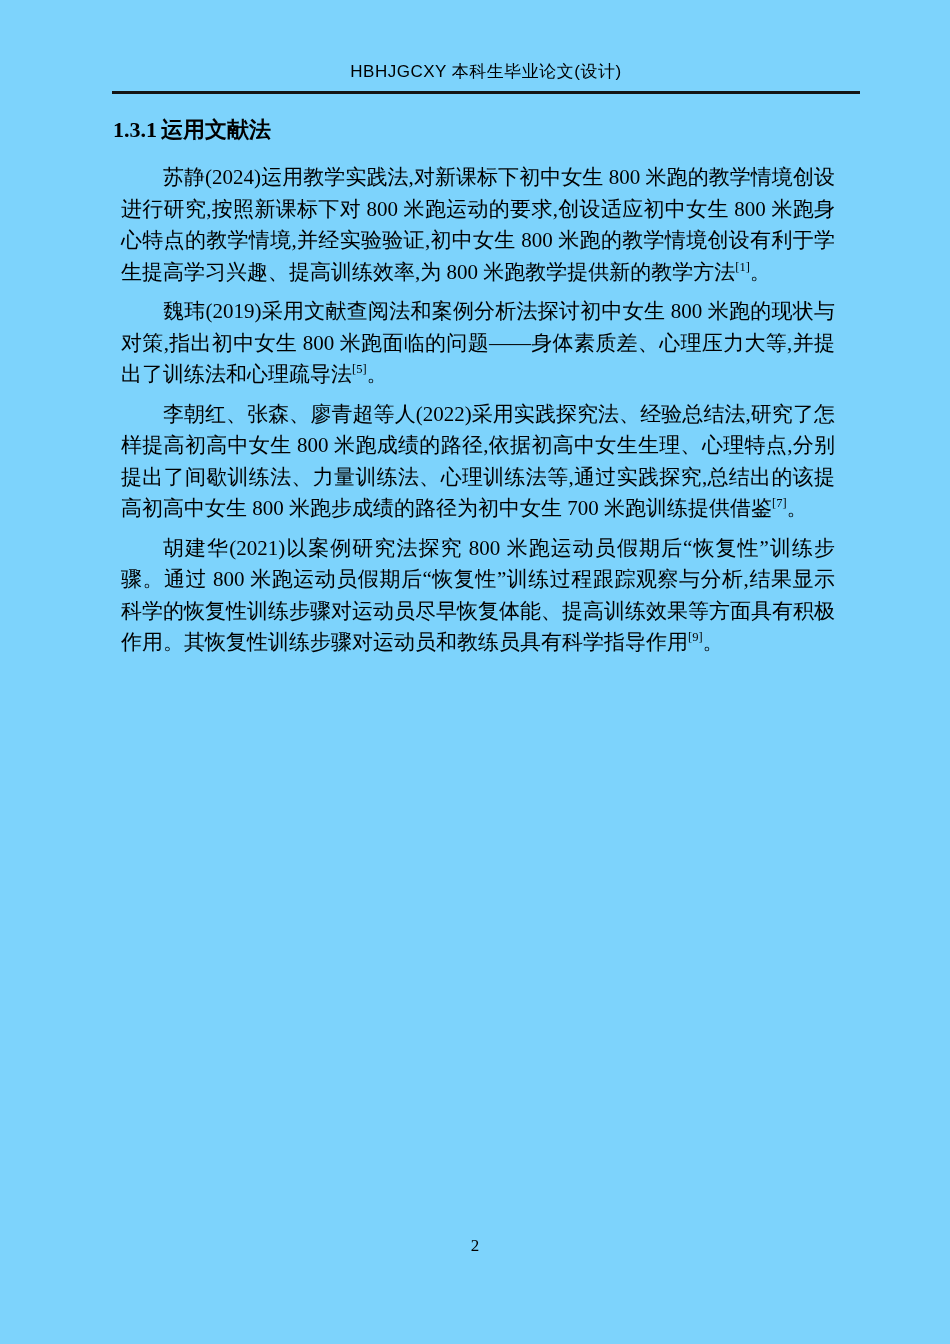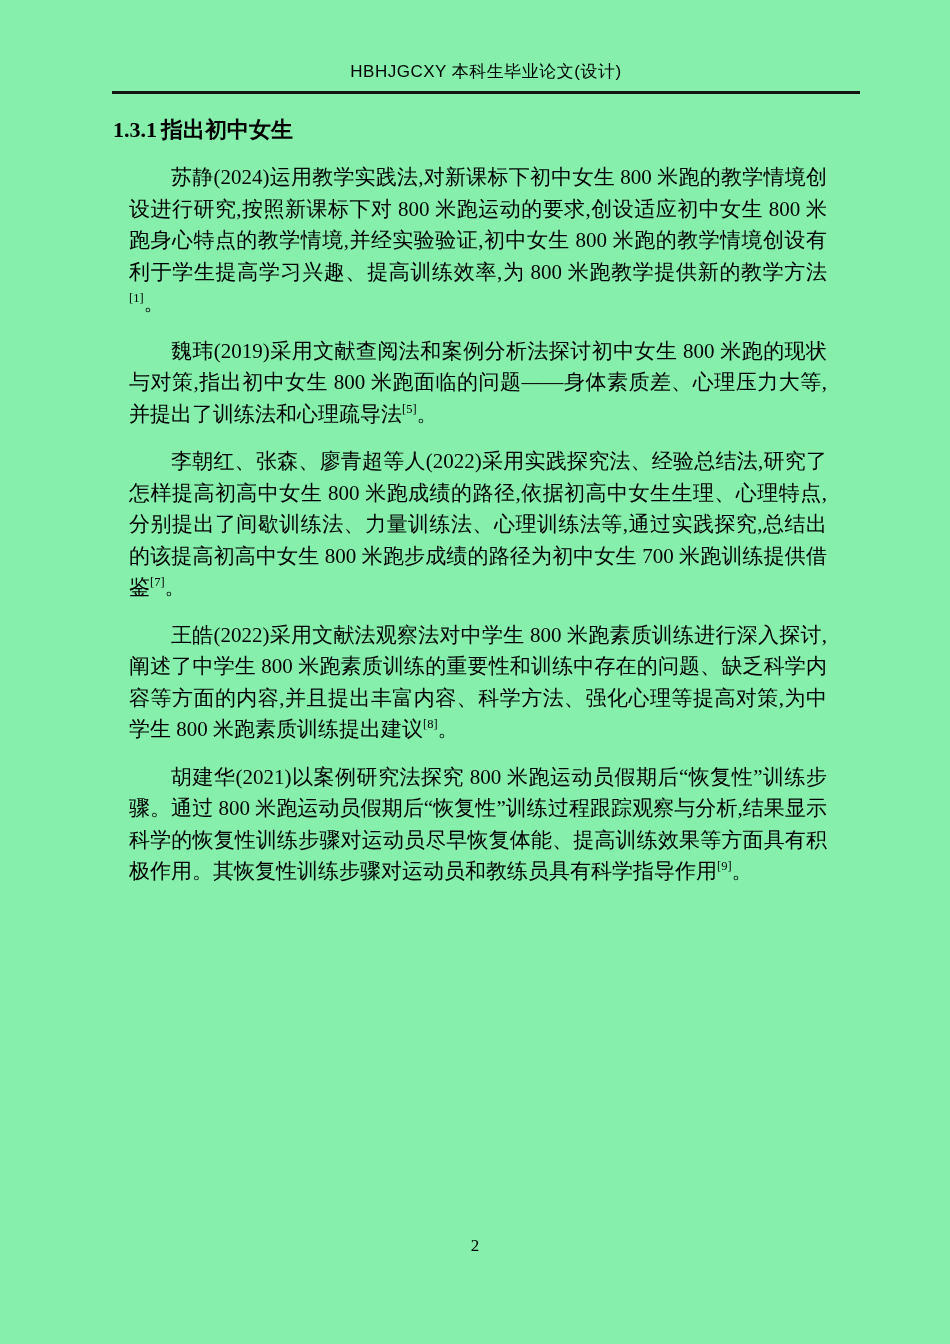--- a/index.html
+++ b/index.html
@@ -11,21 +11,21 @@
     height: 1344px;
     background: #ffffff;
     color: #000000;
     font-family: "Liberation Serif", "DejaVu Serif", serif;
     position: relative;
     overflow: hidden;
   }
   .page {
     position: absolute;
     inset: 0;
-    background: #86efac;
+    background: #7dd3fc;
   }
   .page-header {
     position: absolute;
     top: 0;
     left: 112px;
     width: 748px;
     text-align: center;
     padding-top: 60px;
     padding-bottom: 7px;
     border-bottom: 3px solid #141414;
@@ -50,21 +50,21 @@
     line-height: 30px;
     font-weight: bold;
     font-family: "Liberation Sans", "DejaVu Sans", sans-serif;
   }
   .sec-num {
     font-family: "Liberation Serif", "DejaVu Serif", serif;
     font-weight: 600;
     margin-right: 4px;
   }
   .para {
-    margin: 16px;
+    margin: 8px;
     font-size: 21px;
     line-height: 31.5px;
     text-align: justify;
     text-indent: 2em;
     word-break: break-all;
   }
   .cite {
     font-size: 12.5px;
     line-height: 0;
   }
@@ -82,33 +82,32 @@
 <body>
 
 <div class="page">
 
   <div class="page-header">
     <div class="header-title">HBHJGCXY 本科生毕业论文(设计)</div>
   </div>
 
   <div class="content">
 
-    <h3 class="section-heading"><span class="sec-num">1.3.1</span><span class="sec-title">指出初中女生</span></h3>
+    <h3 class="section-heading"><span class="sec-num">1.3.1</span><span class="sec-title">运用文献法</span></h3>
 
     <p class="para"><span>苏静(2024)运用教学实践法,对新课标下初中女生 800 米跑的教学情境创设进行研究,按照新课标下对 800 米跑运动的要求,创设适应初中女生 800 米跑身心特点的教学情境,并经实验验证,初中女生 800 米跑的教学情境创设有利于学生提高学习兴趣、提高训练效率,为 800 米跑教学提供新的教学方法</span><sup class="cite">[1]</sup><span>。</span></p>
 
 
 
 
     <p class="para"><span>魏玮(2019)采用文献查阅法和案例分析法探讨初中女生 800 米跑的现状与对策,指出初中女生 800 米跑面临的问题——身体素质差、心理压力大等,并提出了训练法和心理疏导法</span><sup class="cite">[5]</sup><span>。</span></p>
 
 
     <p class="para"><span>李朝红、张森、廖青超等人(2022)采用实践探究法、经验总结法,研究了怎样提高初高中女生 800 米跑成绩的路径,依据初高中女生生理、心理特点,分别提出了间歇训练法、力量训练法、心理训练法等,通过实践探究,总结出的该提高初高中女生 800 米跑步成绩的路径为初中女生 700 米跑训练提供借鉴</span><sup class="cite">[7]</sup><span>。</span></p>
 
-    <p class="para"><span>王皓(2022)采用文献法观察法对中学生 800 米跑素质训练进行深入探讨,阐述了中学生 800 米跑素质训练的重要性和训练中存在的问题、缺乏科学内容等方面的内容,并且提出丰富内容、科学方法、强化心理等提高对策,为中学生 800 米跑素质训练提出建议</span><sup class="cite">[8]</sup><span>。</span></p>
 
     <p class="para"><span>胡建华(2021)以案例研究法探究 800 米跑运动员假期后“恢复性”训练步骤。通过 800 米跑运动员假期后“恢复性”训练过程跟踪观察与分析,结果显示科学的恢复性训练步骤对运动员尽早恢复体能、提高训练效果等方面具有积极作用。其恢复性训练步骤对运动员和教练员具有科学指导作用</span><sup class="cite">[9]</sup><span>。</span></p>
 
 
   </div>
 
   <div class="page-footer">
     <span>2</span>
   </div>
 

